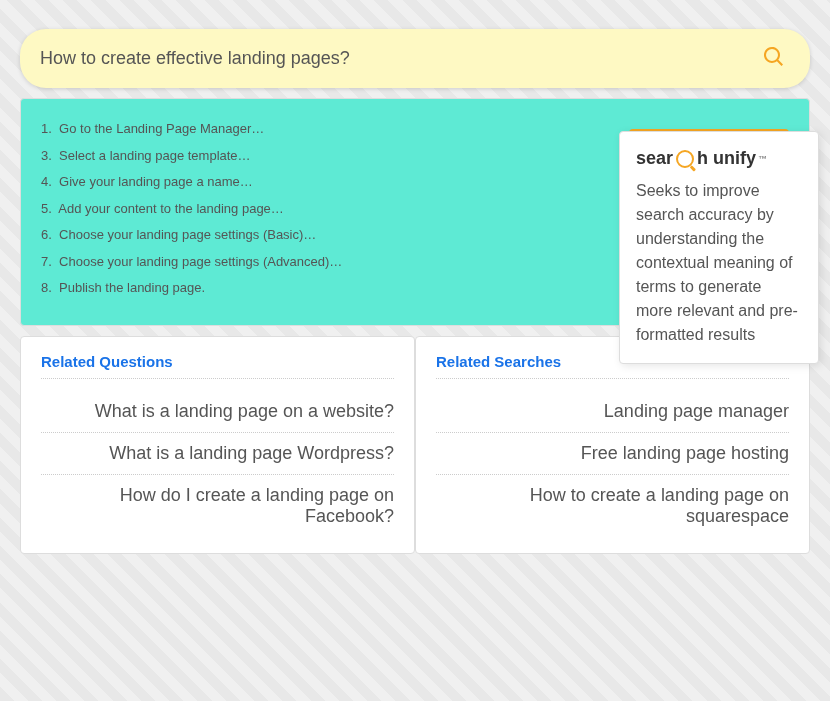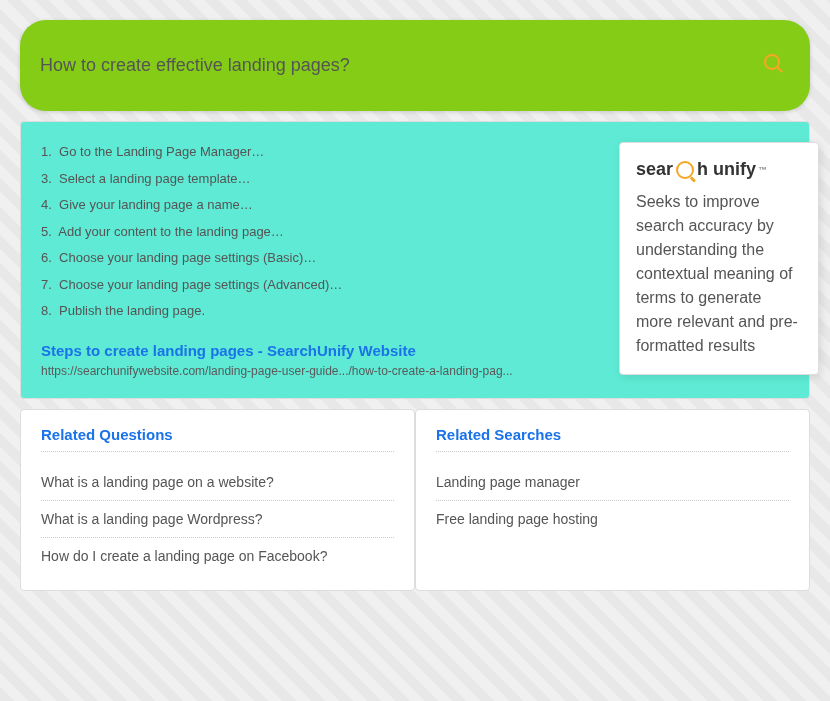--- a/index.html
+++ b/index.html
@@ -15,27 +15,28 @@
       min-height: 701px;
       padding: 20px;
       font-family: Arial, sans-serif;
     }
     .container {
       width: 790px;
       background: transparent;
     }
     
     .search-bar {
-      background: #84cc16;
+      background: #fef9c3;
       border-radius: 26px;
       display: flex;
       align-items: center;
-      padding: 28px 20px;
+      padding: 12px 20px;
       margin-bottom: 10px;
       box-shadow: 0 1px 4px rgba(0,0,0,0.15);
+      margin-top: 9px;
     }
     .search-input {
       flex: 1;
       border: none;
       outline: none;
       font-size: 18px;
       color: #555;
       background: transparent;
     }
     .search-icon-btn {
@@ -168,21 +169,21 @@
     .result-url {
       color: #5a5a5a;
       font-size: 12px;
       margin-top: 4px;
     }
 
     
     .info-box {
       position: absolute;
       right: -10px;
-      top: 20px;
+      top: 32px;
       width: 200px;
       background: white;
       border: 1px solid #ddd;
       border-radius: 4px;
       padding: 16px;
       box-shadow: 2px 2px 8px rgba(0,0,0,0.1);
     }
     .info-box-logo {
       font-size: 18px;
       font-weight: bold;
@@ -237,25 +238,26 @@
     }
     .panel-title {
       font-size: 15px;
       font-weight: bold;
       color: #1a73e8;
       margin-bottom: 12px;
       padding-bottom: 8px;
       border-bottom: 1px dotted #ccc;
     }
     .panel-item {
-      font-size: 14px;
+      font-size: 18px;
       color: #555;
       padding: 10px 0;
       border-bottom: 1px dotted #ccc;
       cursor: pointer;
+      text-align: right;
     }
     .panel-item:last-child { border-bottom: none; }
   </style>
 </head>
 <body>
 
 <div class="container">
 
   <div class="search-bar">
     <input class="search-input" type="text" value="How to create effective landing pages?" style="">
@@ -300,34 +302,31 @@
     <div class="info-box">
       <div class="info-box-logo">
         <span>sear</span>
           <span class="logo-search-icon"></span>
           <span>h unify</span>
           <span class="info-box-tm">™</span>
       </div>
       <div class="info-box-text">Seeks to improve search accuracy by understanding the contextual meaning of terms to generate more relevant and pre-formatted results</div>
     </div>
 
-    <div class="result-link">
-      <a href="#">Steps to create landing pages - SearchUnify Website</a>
-      <div class="result-url">https://searchunifywebsite.com/landing-page-user-guide.../how-to-create-a-landing-pag...</div>
-    </div>
   </div>
 
   <div class="bottom-row">
 
     <div class="bottom-panel">
       <div class="panel-title">Related Questions</div>
       <div class="panel-item">What is a landing page on a website?</div>
       <div class="panel-item">What is a landing page Wordpress?</div>
       <div class="panel-item">How do I create a landing page on Facebook?</div>
     </div>
 
     <div class="bottom-panel">
       <div class="panel-title">Related Searches</div>
       <div class="panel-item">Landing page manager</div>
       <div class="panel-item">Free landing page hosting</div>
+      <div class="panel-item">How to create a landing page on squarespace</div>
     </div>
   </div>
 </div>
 
 </body></html>

